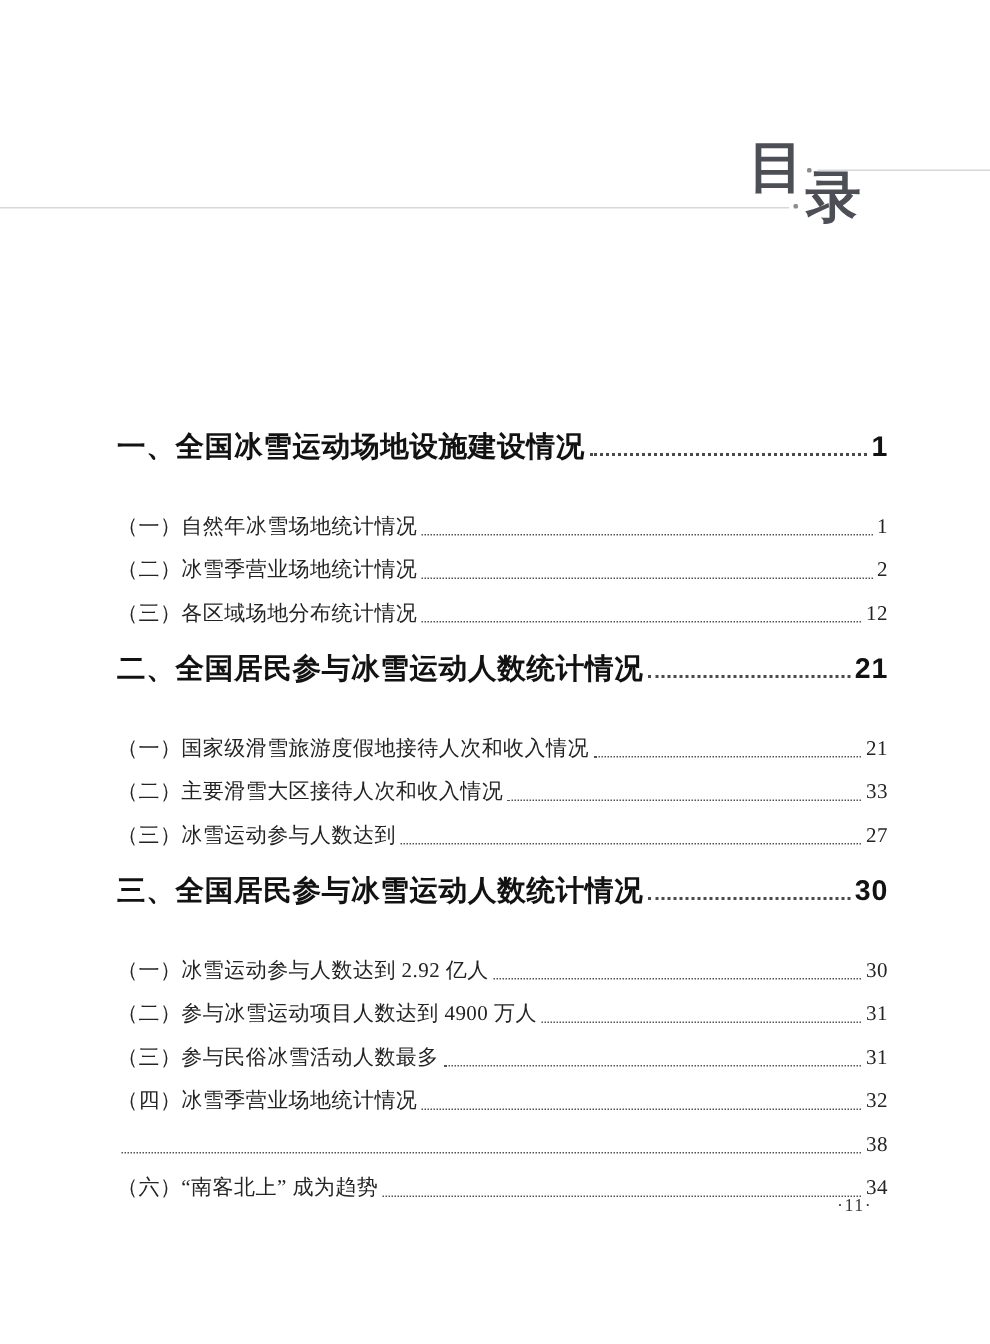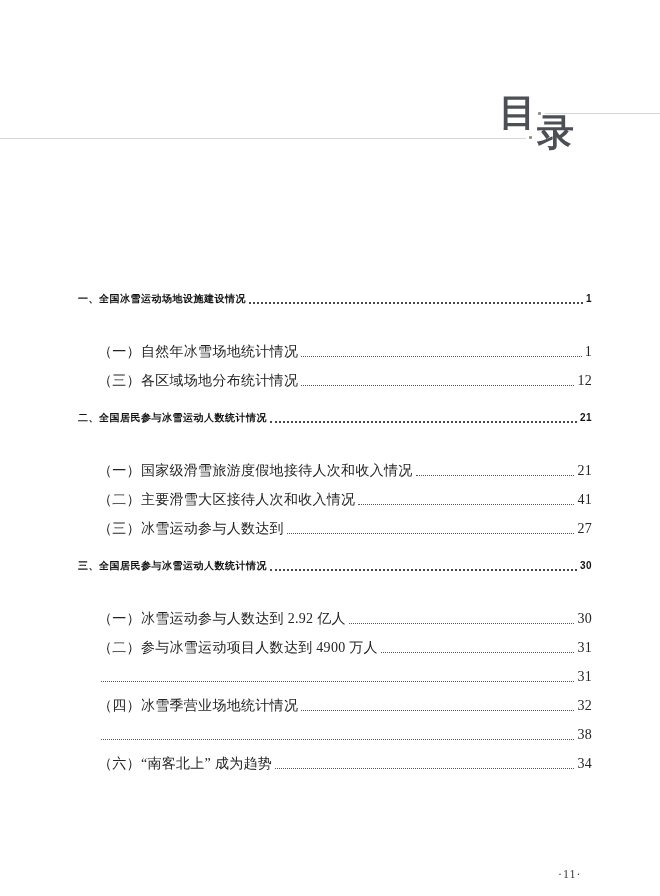--- a/index.html
+++ b/index.html
@@ -24,40 +24,40 @@
   .rule-dot { position:absolute; width:3px; height:3px; background:#8d8d8d; border-radius:1px; }
   .rule-dot-right { top:112px; left:538px; }
   .rule-dot-left  { top:136px; left:529px; }
 
   
   .toc { position:absolute; left:78px; top:290px; width:514px; }
   .sec { margin-bottom:20px; }
   .row { display:flex; align-items:flex-end; line-height:17px; }
   .row.head {
     font-family:"Liberation Sans","DejaVu Sans",sans-serif;
-    font-weight:bold; font-size:10px; color:#121212;
+    font-weight:bold; font-size:19px; color:#121212;
     margin-bottom:36px; letter-spacing:0.5px;
   }
   .row.sub {
     font-size:14px; color:#242424;
-    margin-left:20px; margin-bottom:12px; letter-spacing:0.3px;
+    margin-bottom:12px; letter-spacing:0.3px;
   }
   .lbl { white-space:nowrap; }
   .leader {
     flex:1 1 auto;
     border-bottom:2px dotted #4a4a4a;
     margin:0 3px 3px 3px;
     min-width:20px;
   }
   .row.sub .leader { border-bottom:1.8px dotted #555; }
   .pg { white-space:nowrap; }
 
   
   .footer-page {
-    position:absolute; top:867px; left:558px; width:40px;
+    position:absolute; top:796px; left:558px; width:40px;
     font-size:12px; color:#3a3a3a; letter-spacing:1px;
   }
 </style>
 </head>
 <body>
 
 <div class="page">
 
   <span class="title-char c1">目</span>
   <span class="title-char c2">录</span>
@@ -72,40 +72,45 @@
           <span class="lbl">一、全国冰雪运动场地设施建设情况</span>
           <span class="leader"></span>
           <span class="pg">1</span>
         </div>
         <div class="row sub">
           <span class="lbl">（一）自然年冰雪场地统计情况</span>
           <span class="leader"></span>
           <span class="pg">1</span>
         </div>
         <div class="row sub">
+          <span class="lbl">（二）冰雪季营业场地统计情况</span>
+          <span class="leader"></span>
+          <span class="pg">2</span>
+        </div>
+        <div class="row sub">
           <span class="lbl">（三）各区域场地分布统计情况</span>
           <span class="leader"></span>
           <span class="pg">12</span>
         </div>
       </div>
       <div class="sec">
         <div class="row head">
           <span class="lbl">二、全国居民参与冰雪运动人数统计情况</span>
           <span class="leader"></span>
           <span class="pg">21</span>
         </div>
         <div class="row sub">
           <span class="lbl">（一）国家级滑雪旅游度假地接待人次和收入情况</span>
           <span class="leader"></span>
           <span class="pg">21</span>
         </div>
         <div class="row sub">
           <span class="lbl">（二）主要滑雪大区接待人次和收入情况</span>
           <span class="leader"></span>
-          <span class="pg">41</span>
+          <span class="pg">33</span>
         </div>
         <div class="row sub">
           <span class="lbl">（三）冰雪运动参与人数达到</span>
           <span class="leader"></span>
           <span class="pg">27</span>
         </div>
       </div>
       <div class="sec">
         <div class="row head">
           <span class="lbl">三、全国居民参与冰雪运动人数统计情况</span>
@@ -116,20 +121,21 @@
           <span class="lbl">（一）冰雪运动参与人数达到 2.92 亿人</span>
           <span class="leader"></span>
           <span class="pg">30</span>
         </div>
         <div class="row sub">
           <span class="lbl">（二）参与冰雪运动项目人数达到 4900 万人</span>
           <span class="leader"></span>
           <span class="pg">31</span>
         </div>
         <div class="row sub">
+          <span class="lbl">（三）参与民俗冰雪活动人数最多</span>
           <span class="leader"></span>
           <span class="pg">31</span>
         </div>
         <div class="row sub">
           <span class="lbl">（四）冰雪季营业场地统计情况</span>
           <span class="leader"></span>
           <span class="pg">32</span>
         </div>
         <div class="row sub">
           <span class="leader"></span>

